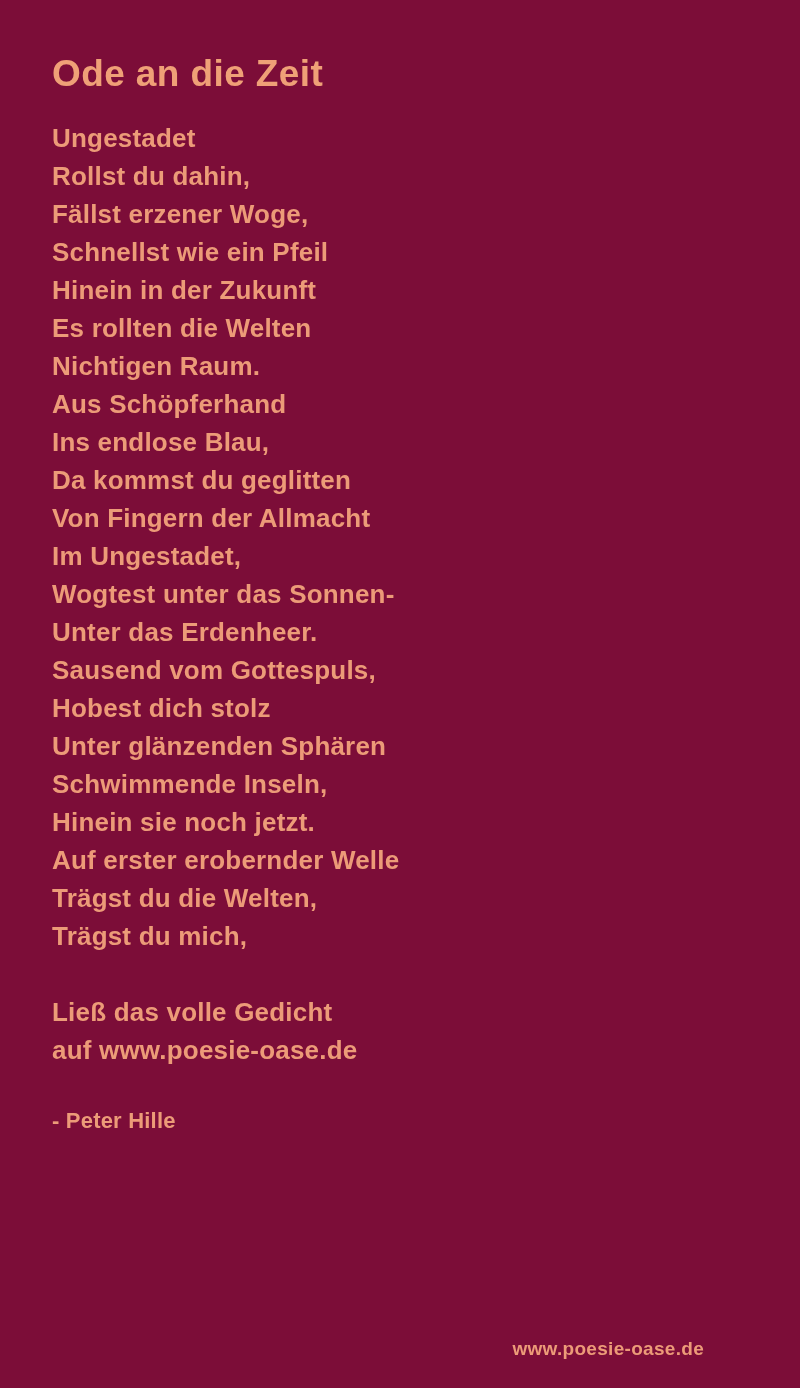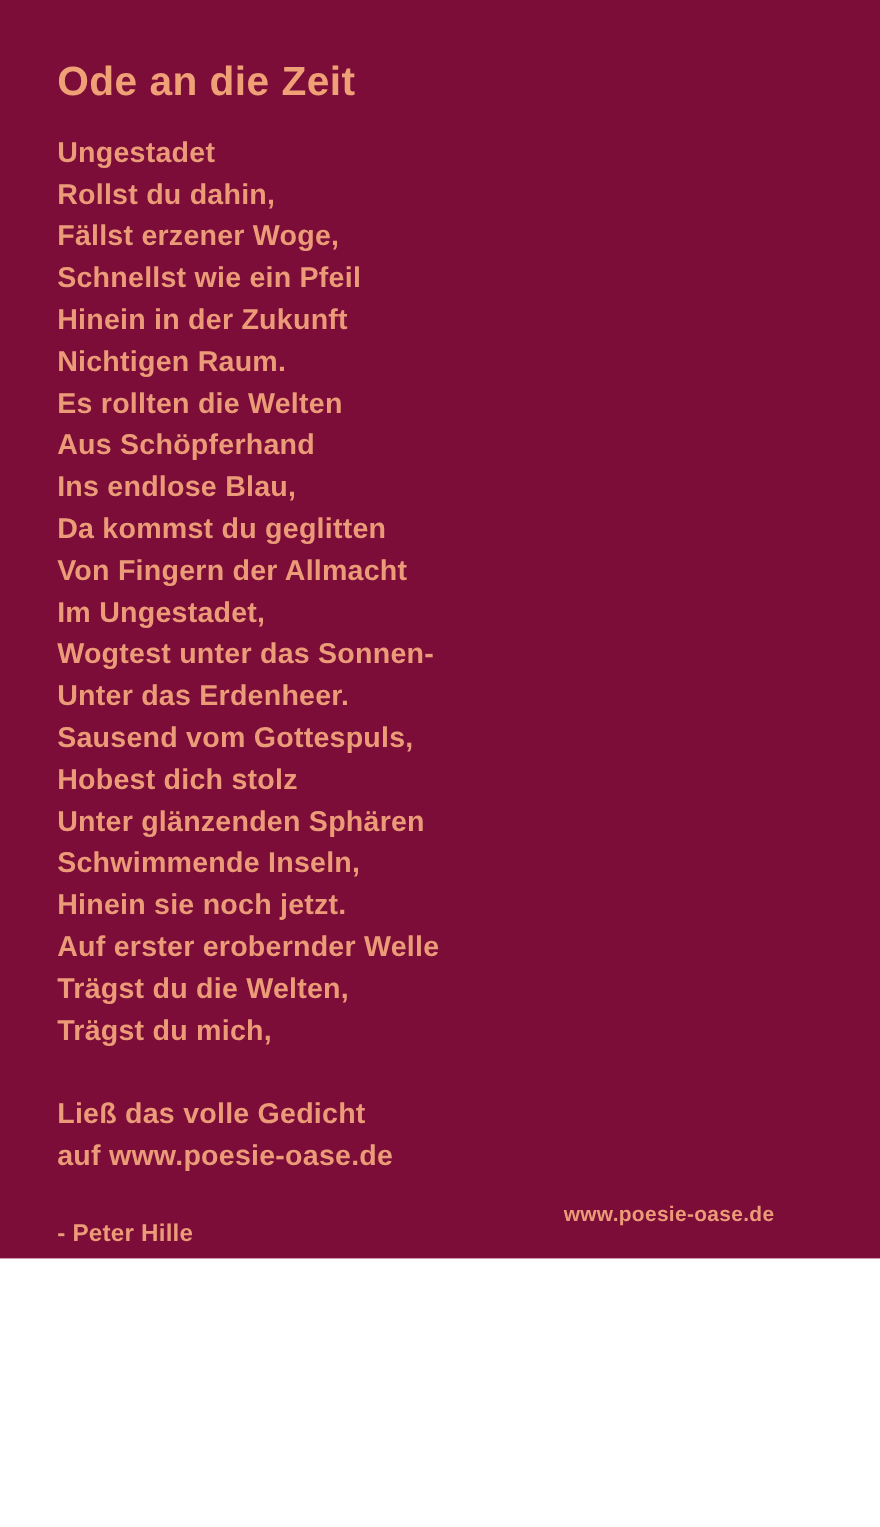--- a/index.html
+++ b/index.html
@@ -5,21 +5,21 @@
   * { margin: 0; padding: 0; box-sizing: border-box; }
 
   html, body {
     width: 800px;
     font-family: "Liberation Sans", "DejaVu Sans", sans-serif;
   }
 
   .poster {
     position: relative;
     width: 800px;
-    height: 1144px;
+    height: 1388px;
     background: #7C0D38;
     overflow: hidden;
   }
 
   .content {
     position: absolute;
     left: 52px;
     top: 54px;
     right: 40px;
   }
@@ -73,22 +73,22 @@
 
     <div class="title">Ode an die Zeit</div>
 
 
     <div class="stanza">
       <div class="line">Ungestadet</div>
       <div class="line">Rollst du dahin,</div>
       <div class="line">Fällst erzener Woge,</div>
       <div class="line">Schnellst wie ein Pfeil</div>
       <div class="line">Hinein in der Zukunft</div>
+      <div class="line">Es rollten die Welten</div>
       <div class="line">Nichtigen Raum.</div>
-      <div class="line">Es rollten die Welten</div>
       <div class="line">Aus Schöpferhand</div>
       <div class="line">Ins endlose Blau,</div>
       <div class="line">Da kommst du geglitten</div>
       <div class="line">Von Fingern der Allmacht</div>
       <div class="line">Im Ungestadet,</div>
       <div class="line">Wogtest unter das Sonnen-</div>
       <div class="line">Unter das Erdenheer.</div>
       <div class="line">Sausend vom Gottespuls,</div>
       <div class="line">Hobest dich stolz</div>
       <div class="line">Unter glänzenden Sphären</div>

